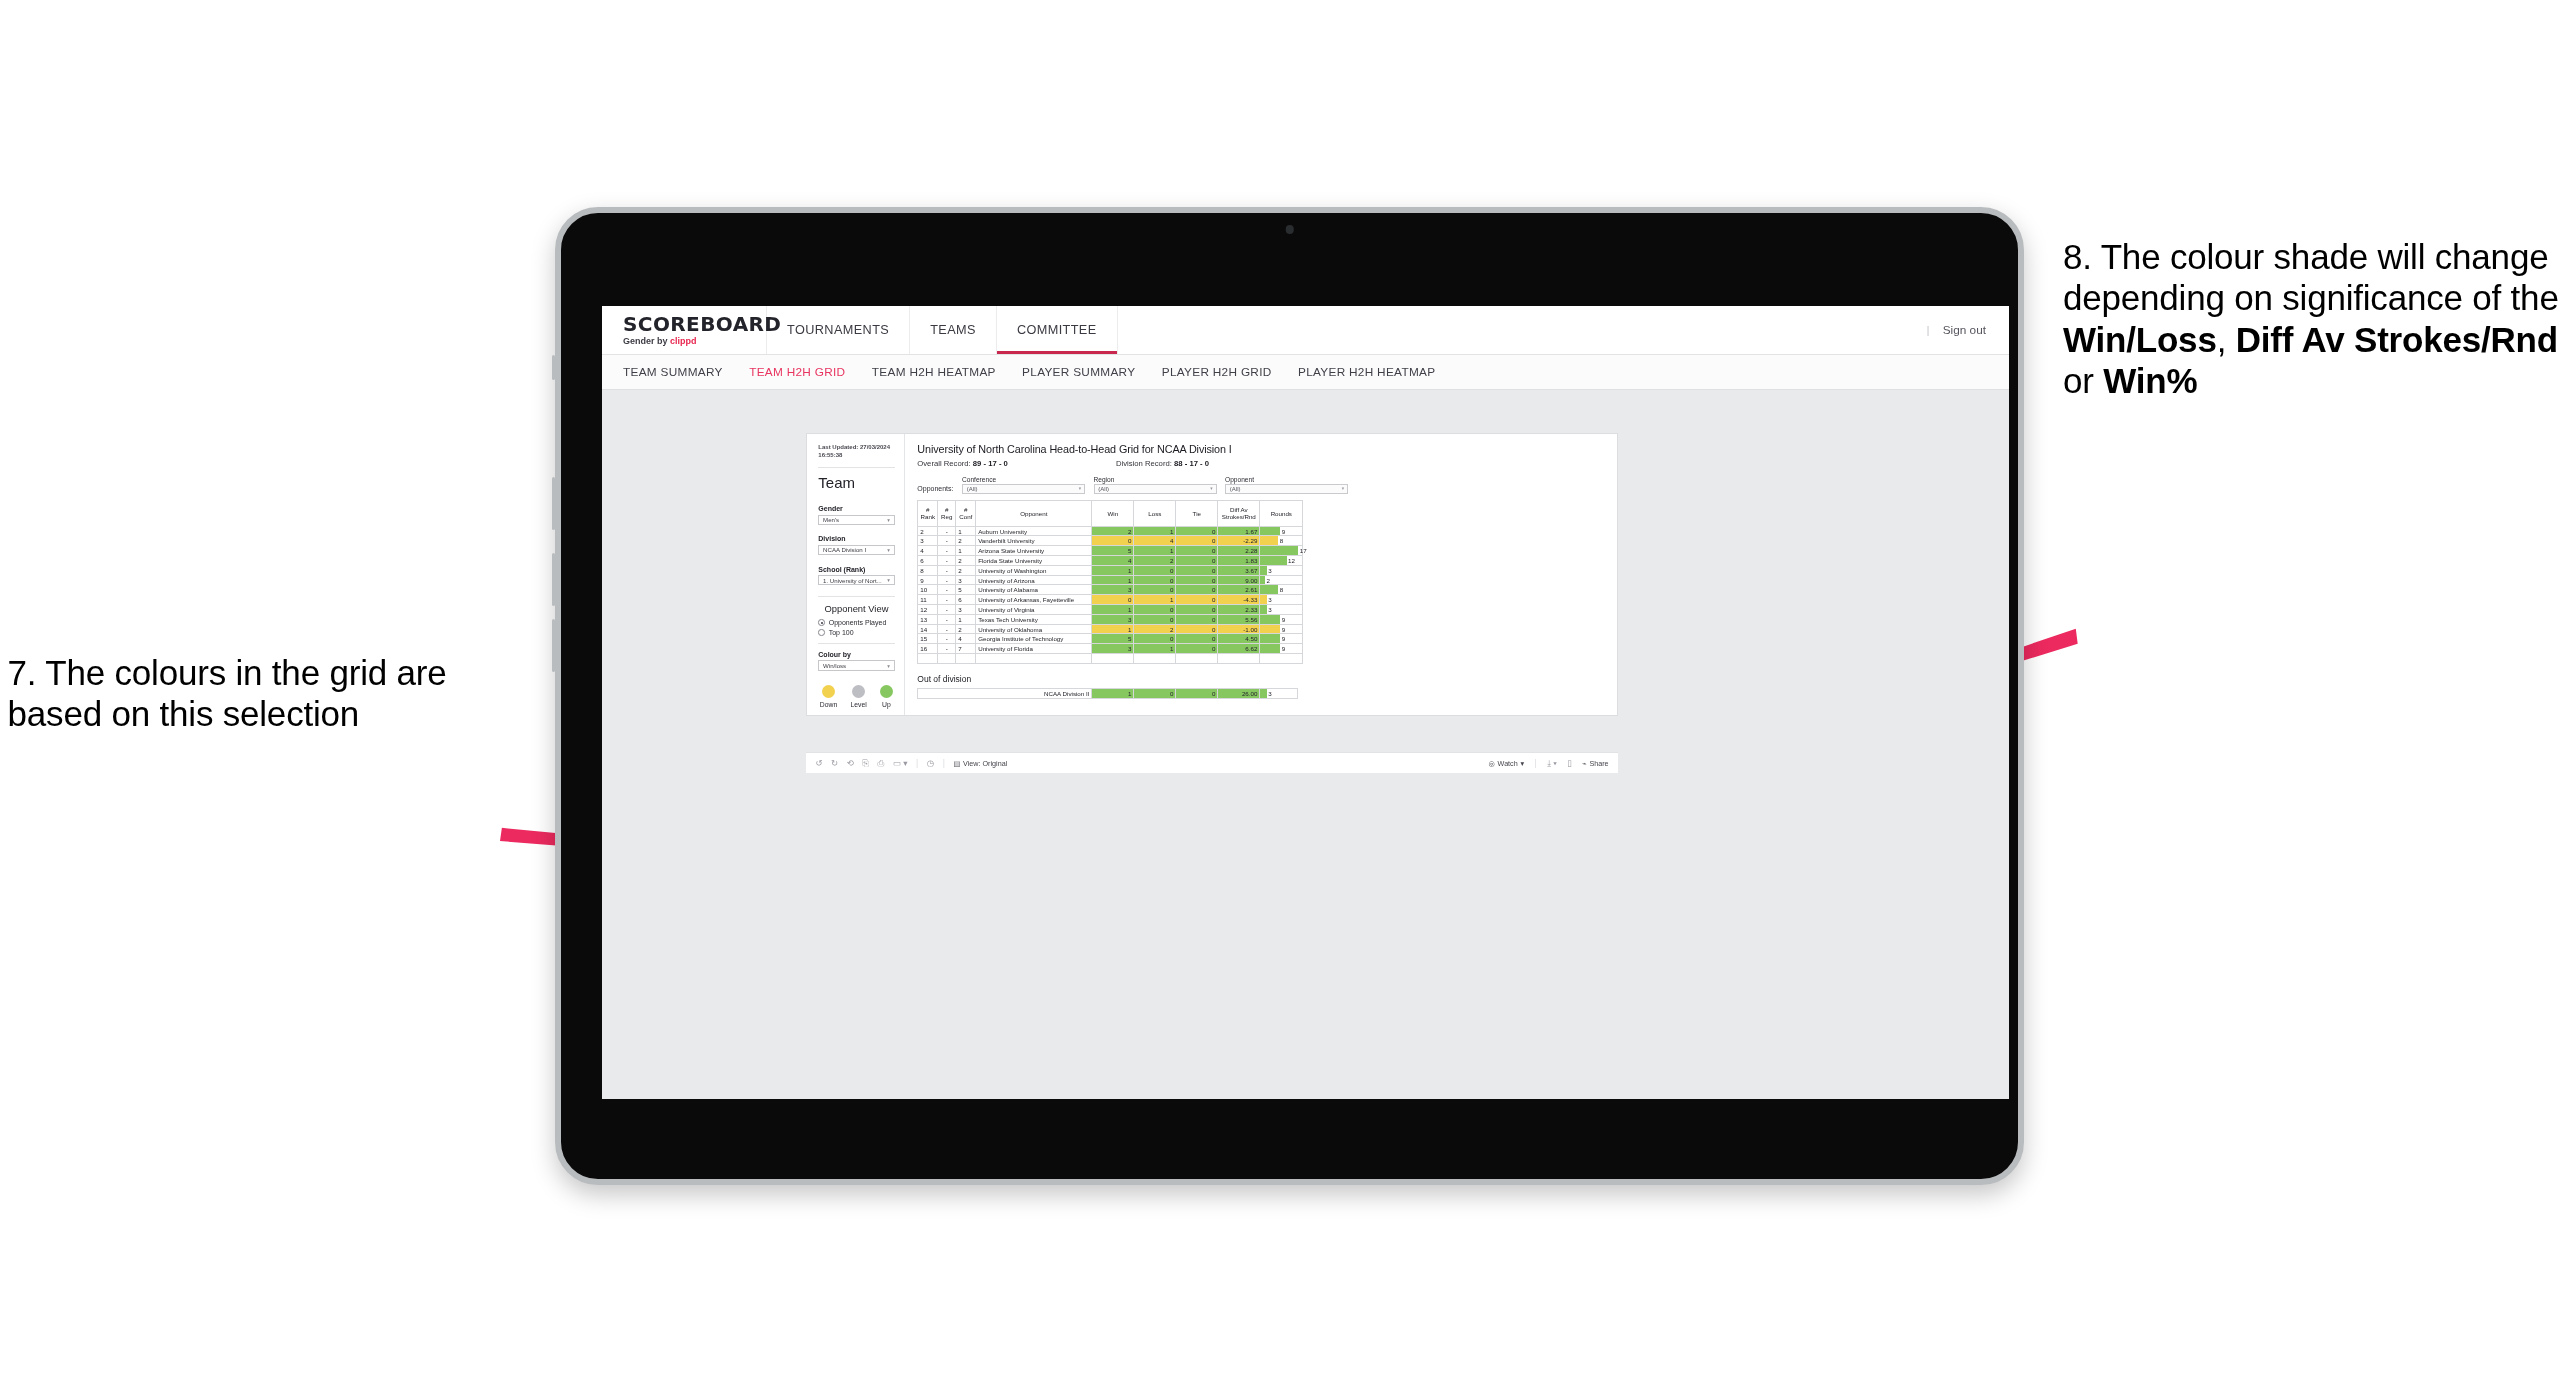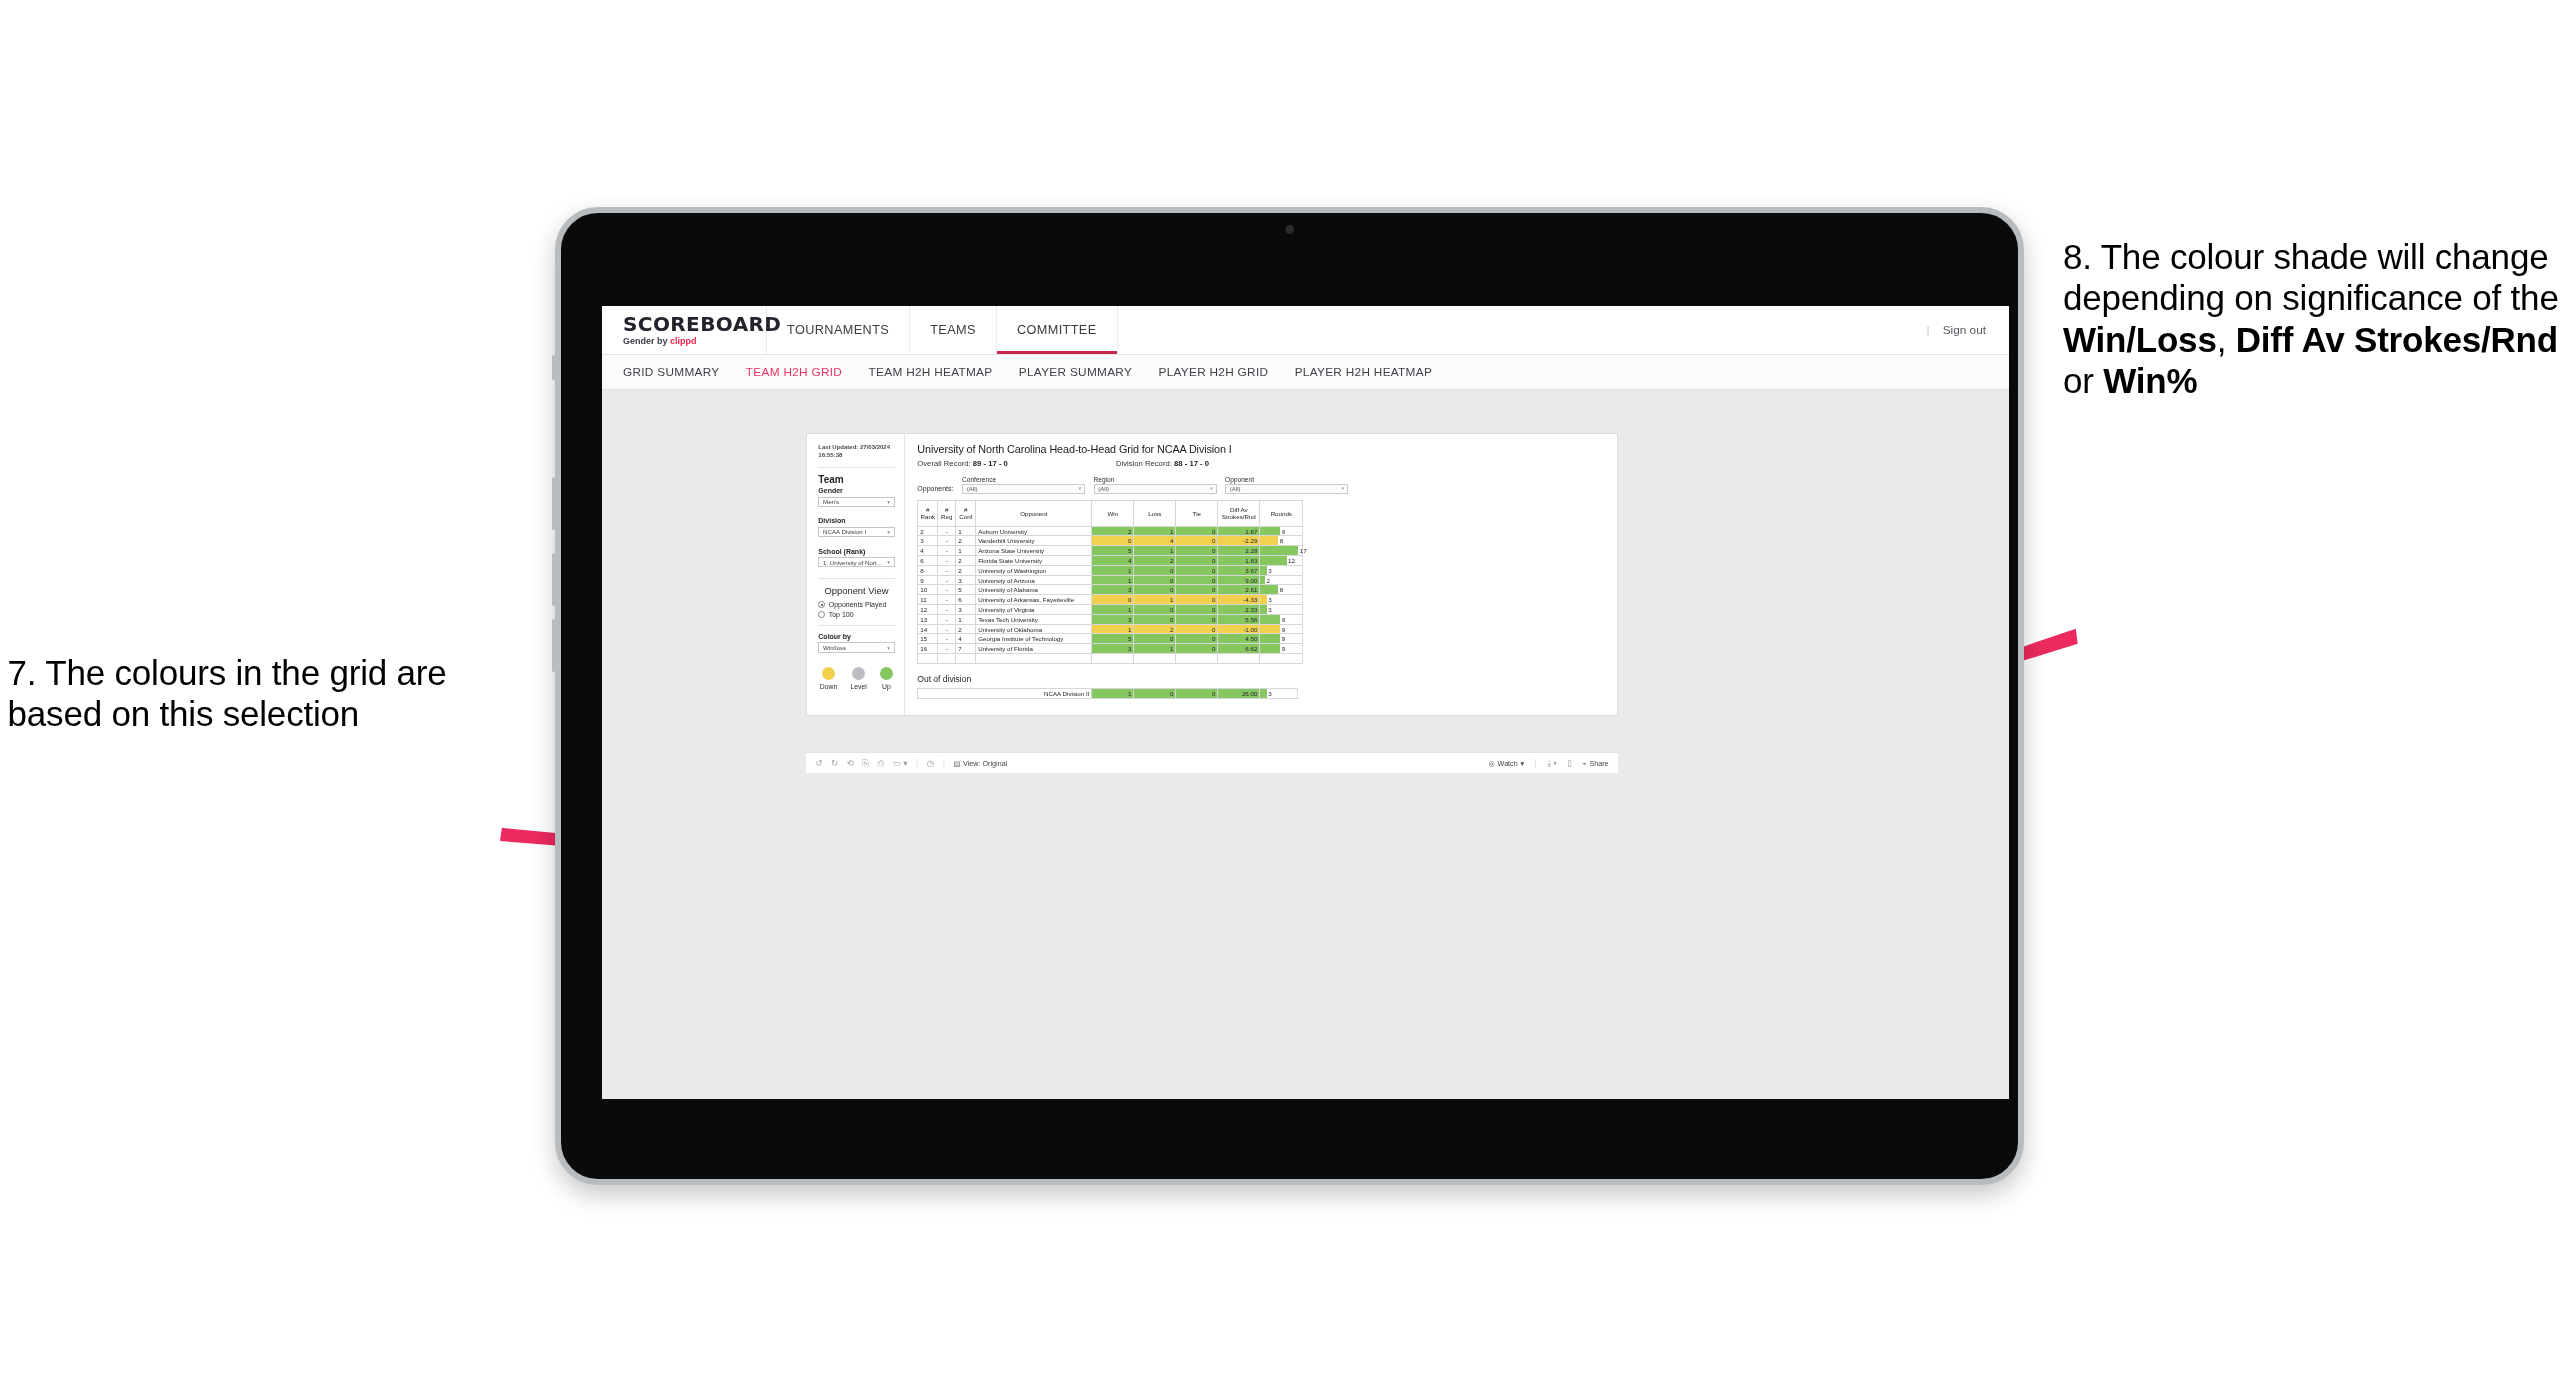--- a/index.html
+++ b/index.html
@@ -80,21 +80,21 @@
   .canvas { position:relative; height:709px; }
   .card { position:absolute; left:204px; top:43px; width:812px; height:340px; }
   .card-inner { display:flex; background:#fff; border:0.9px solid #dcdde0;
                 height:283px; }
 
   
   .side { width:98px; padding:8.5px 9.4px 0 11.3px; border-right:0.9px solid #e4e5e7;
           background:#fff; }
   .upd { font-size:6px; color:#4a4a52; line-height:1.38; font-weight:600; }
   .hr { border-top:0.9px solid #e2e3e5; margin:7.6px 0 6.6px; }
-  .side-h { font-size:10px; color:#23232a; font-weight:700; margin-bottom:2px; }
+  .side-h { font-size:15px; color:#23232a; font-weight:400; margin-bottom:14px; }
   .fld-l { font-size:7px; color:#23232a; font-weight:700; margin-bottom:2.4px; }
   .sel { height:10.4px; border:0.9px solid #c6c7ca; background:#fff; font-size:6.1px;
          color:#3b3b43; display:flex; align-items:center; padding:0 3.8px;
          position:relative; cursor:pointer; margin-bottom:10.4px; }
   .sel:after { content:"▾"; position:absolute; right:3.8px; font-size:5.2px; color:#8a8a92; }
   .ov-h { font-size:9.4px; color:#23232a; text-align:center; margin-bottom:4.7px; }
   .radio { display:flex; align-items:center; gap:3.8px; font-size:7px; color:#2a2a32;
            margin-bottom:2.8px; cursor:pointer; }
   .dot { width:6.6px; height:6.6px; border-radius:50%; border:0.9px solid #86868e; background:#fff;
          position:relative; flex:none; }
@@ -195,21 +195,21 @@
               <span>COMMITTEE</span>
             </div>
         </div>
         <div class="topnav-right">
           <span class="topnav-sep">|</span>
           <span>Sign out</span>
         </div>
       </div>
 
       <div class="subnav">
-        <div class="subnav-item">GRID SUMMARY</div>
+        <div class="subnav-item">TEAM SUMMARY</div>
         <div class="subnav-item active">TEAM H2H GRID</div>
         <div class="subnav-item">TEAM H2H HEATMAP</div>
         <div class="subnav-item">PLAYER SUMMARY</div>
         <div class="subnav-item">PLAYER H2H GRID</div>
         <div class="subnav-item">PLAYER H2H HEATMAP</div>
       </div>
 
       <div class="canvas">
         <div class="card">
           <div class="card-inner">

